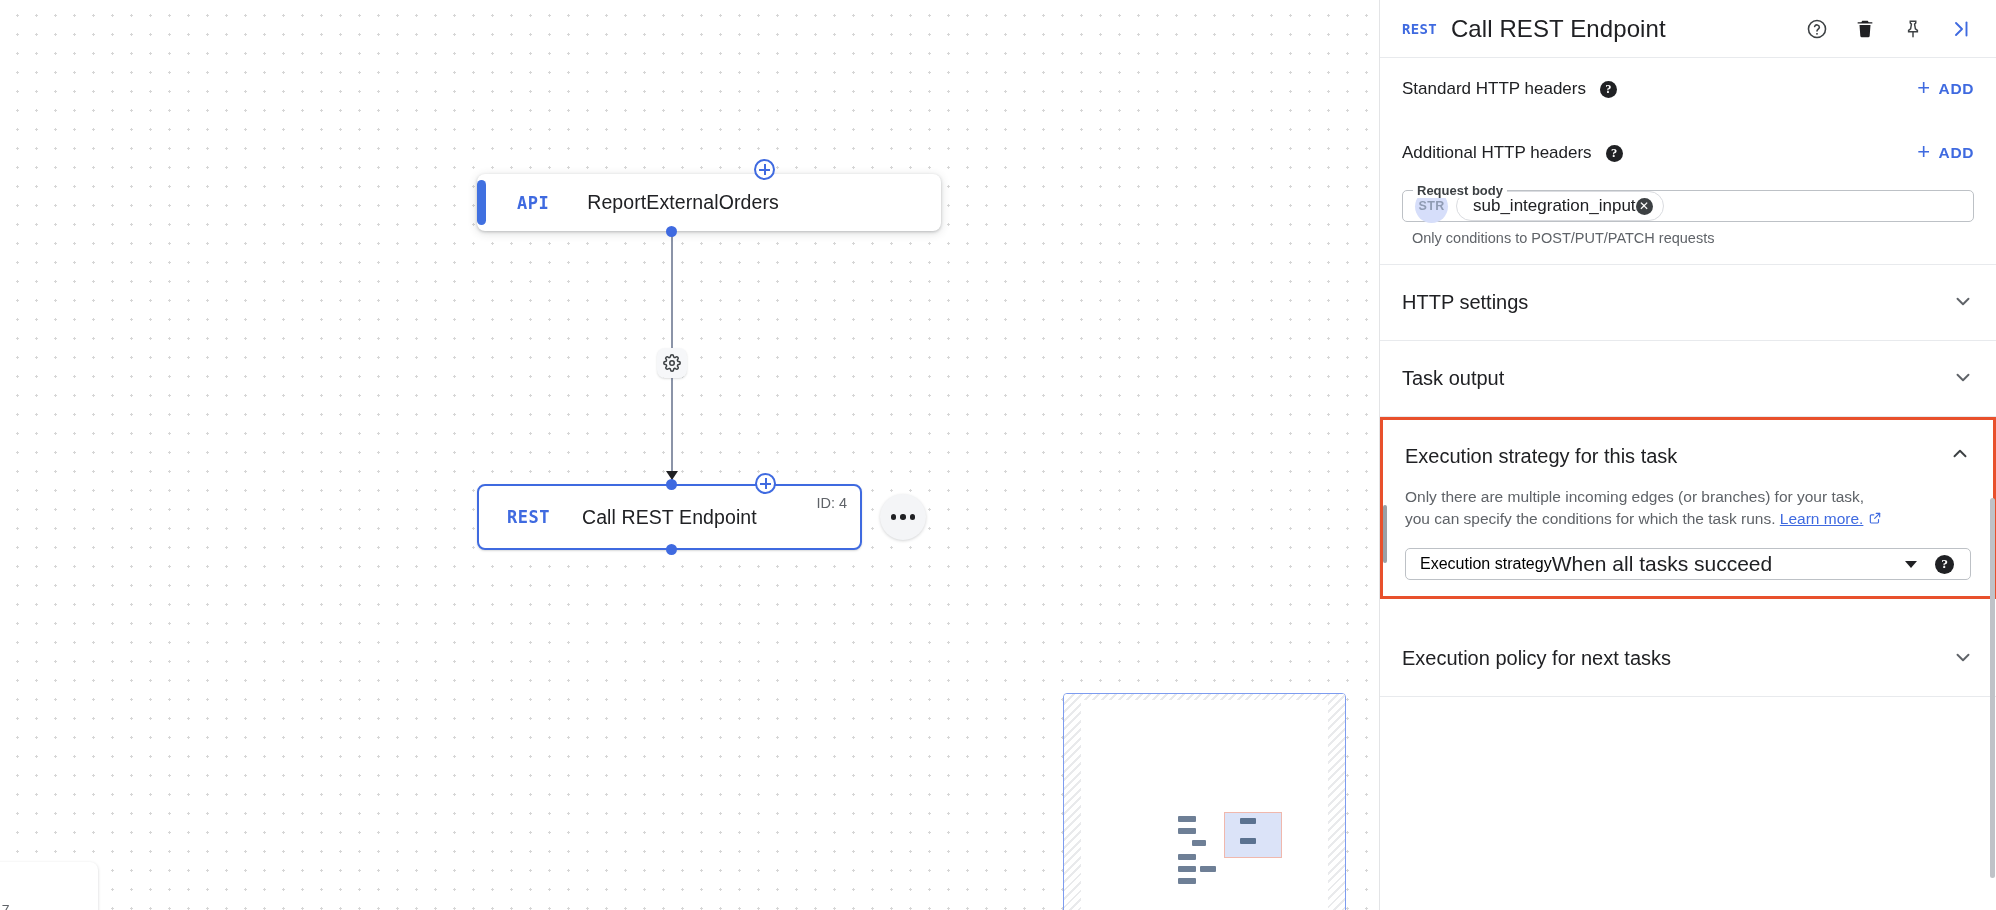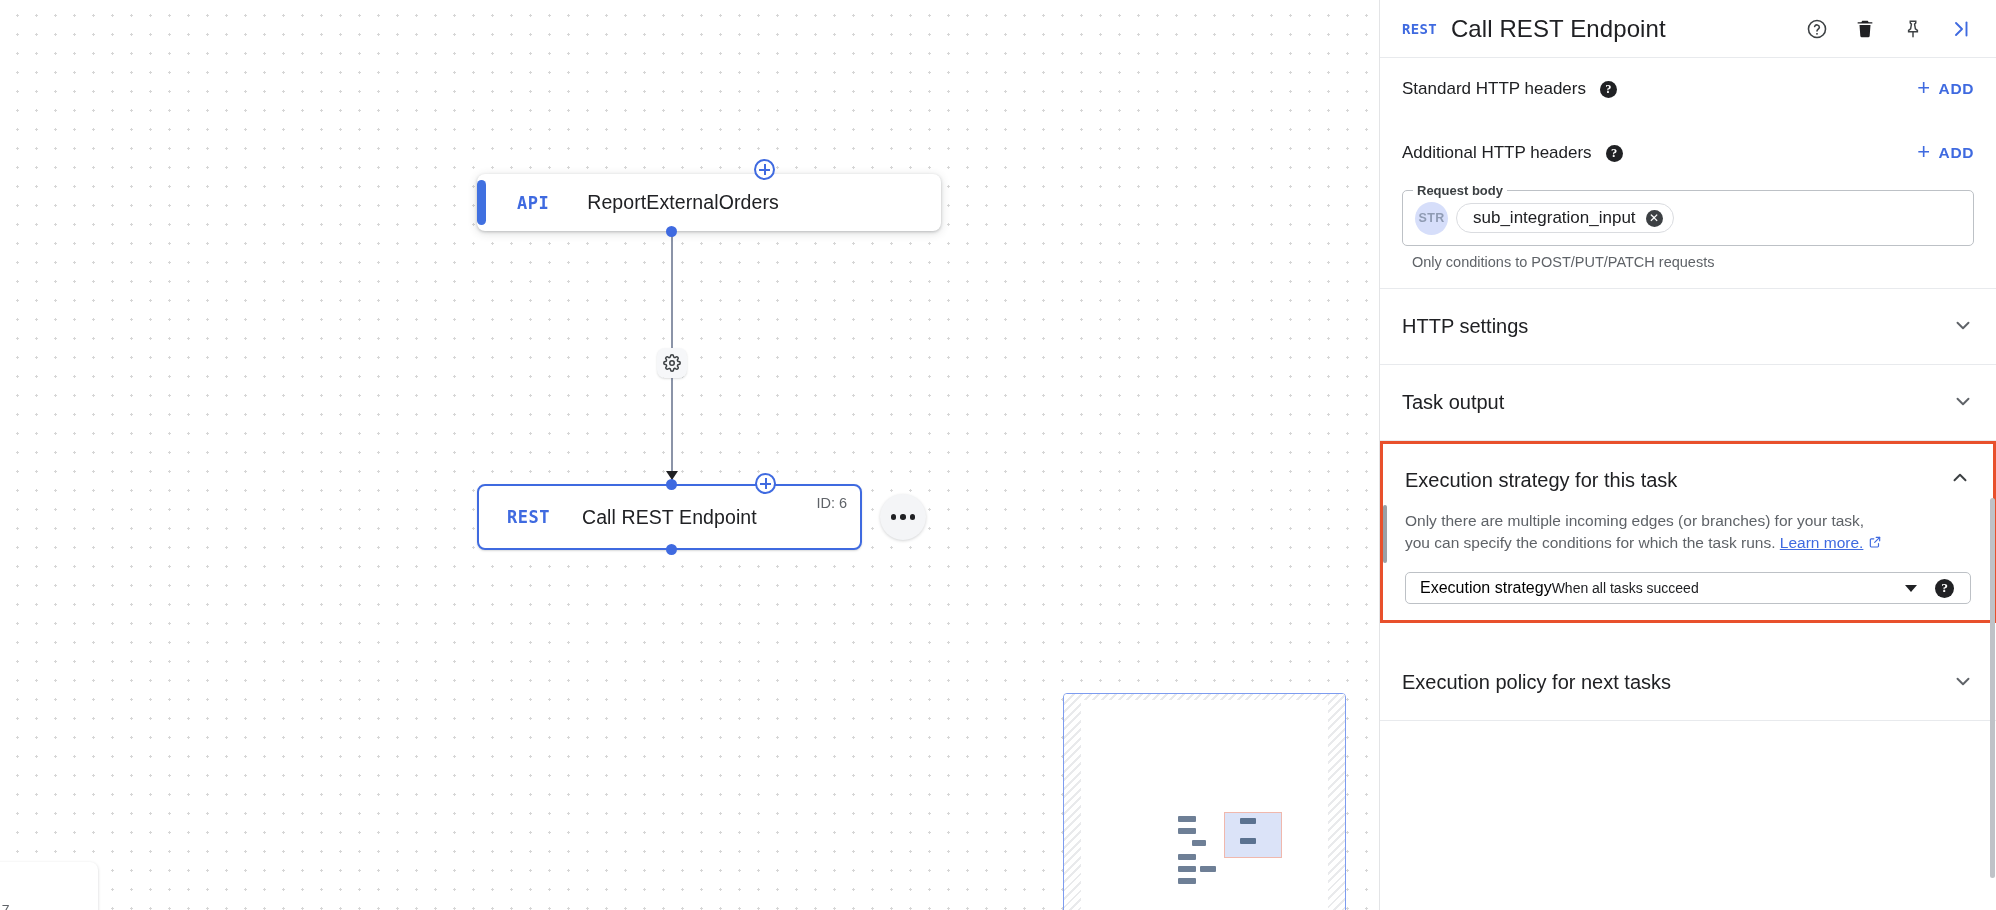--- a/index.html
+++ b/index.html
@@ -272,21 +272,20 @@
     left: 10px;
     background: #fff;
     padding: 0 4px;
     font-size: 13px;
     font-weight: 700;
     color: #3c4043;
   }
   .chip {
     display: inline-flex;
     align-items: center;
-    gap: 10px;
     border: 1px solid #dadce0;
     border-radius: 18px;
     height: 30px;
     padding: 0 10px 0 16px;
     background: #fff;
     font-size: 17px;
     color: #202124;
   }
   .chip-x {
     width: 17px; height: 17px;
@@ -348,21 +347,21 @@
   .select-field {
     position: relative;
     border: 1px solid #bdc1c6;
     border-radius: 5px;
     height: 32px;
     display: flex;
     align-items: center;
     padding: 0 6px 0 14px;
   }
   .select-value {
-    font-size: 14px;
+    font-size: 21px;
     color: #202124;
     flex: 1;
   }
   .caret {
     width: 0; height: 0;
     border-left: 6px solid transparent;
     border-right: 6px solid transparent;
     border-top: 7px solid #202124;
     margin-right: 18px;
   }
@@ -410,21 +409,21 @@
       <div class="node-accentbar"></div>
       <span class="node-badge" style="margin-left:40px;">API</span>
       <span class="node-title" style="margin-left:38px;">ReportExternalOrders</span>
     </div>
     <div class="port" style="left:666px; top:226px;"></div>
     <div class="plus-btn" style="left:754px; top:159px;"></div>
 
     <div class="node node-selected" style="left:477px; top:484px; width:385px; height:66px;">
       <span class="node-badge" style="margin-left:28px;">REST</span>
       <span class="node-title" style="margin-left:32px;">Call REST Endpoint</span>
-      <span class="node-id">ID: 6</span>
+      <span class="node-id">ID: 4</span>
     </div>
     <div class="port" style="left:666px; top:479px;"></div>
     <div class="port" style="left:666px; top:544px;"></div>
     <div class="plus-btn" style="left:755px; top:473px;"></div>
 
     <div class="dots-btn" style="left:880px; top:494px;">
       <i></i>
         <i></i>
         <i></i>
     </div>
@@ -506,21 +505,21 @@
           <span class="row-label">Additional HTTP headers</span>
           <span class="helpdot">?</span>
           <span class="add-btn">
             <span class="plus">+</span>
             <span>ADD</span>
           </span>
         </div>
       </div>
 
       <div class="sec">
-        <div class="outlined" style="height:56px; margin-top:4px;">
+        <div class="outlined" style="height:32px; margin-top:4px;">
           <span class="legend">Request body</span>
           <span class="type-pill">STR</span>
           <span class="chip">
             <span>sub_integration_input</span>
             <span class="chip-x">✕</span>
           </span>
         </div>
         <div class="hint">Only conditions to POST/PUT/PATCH requests</div>
       </div>
 

